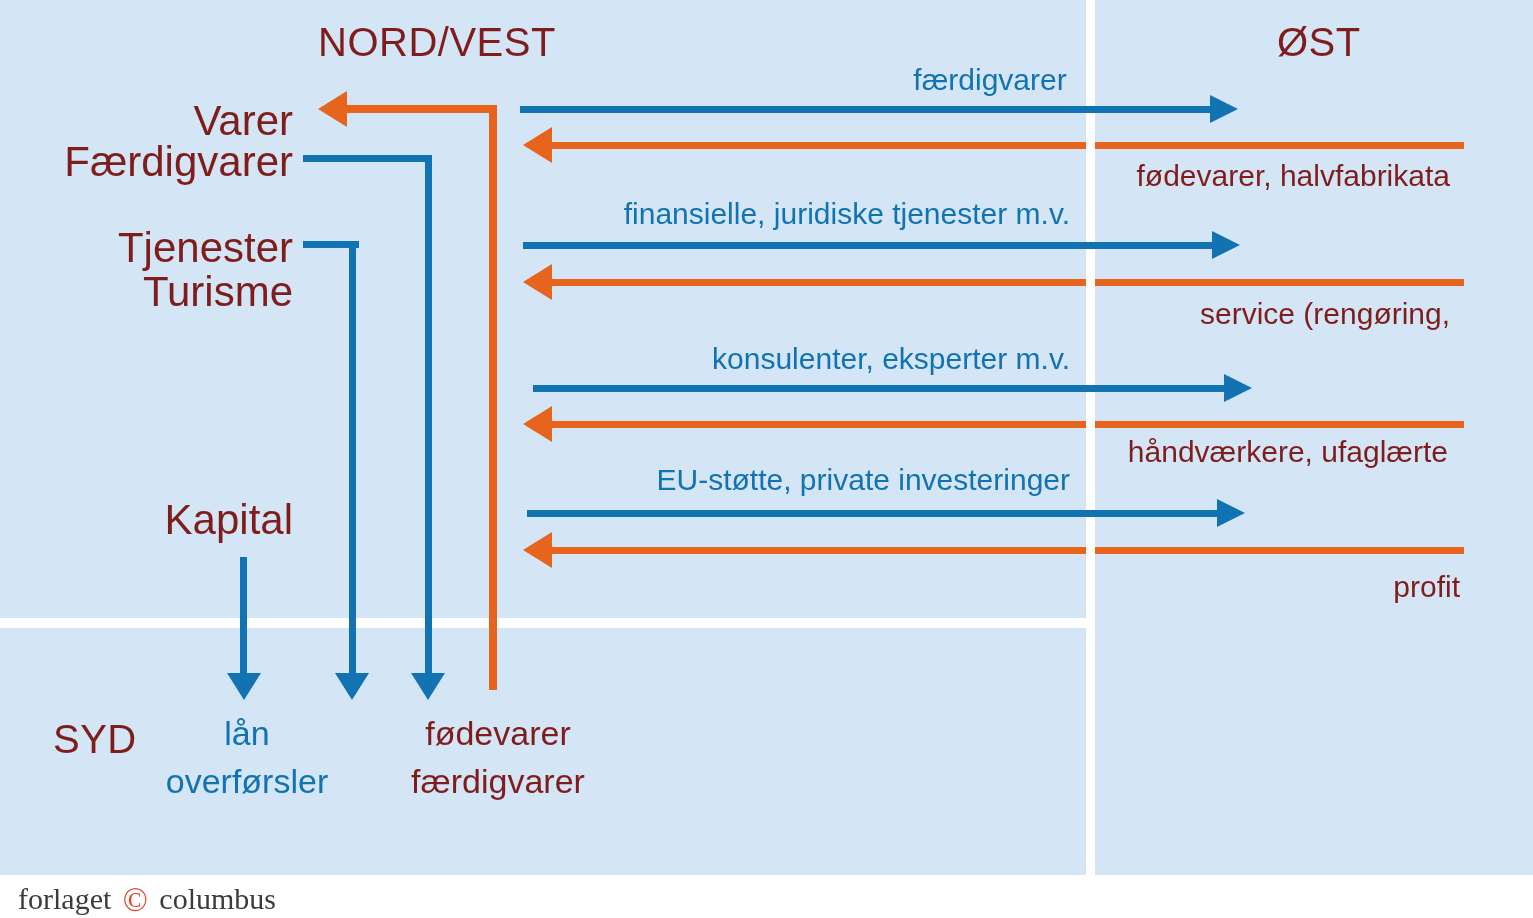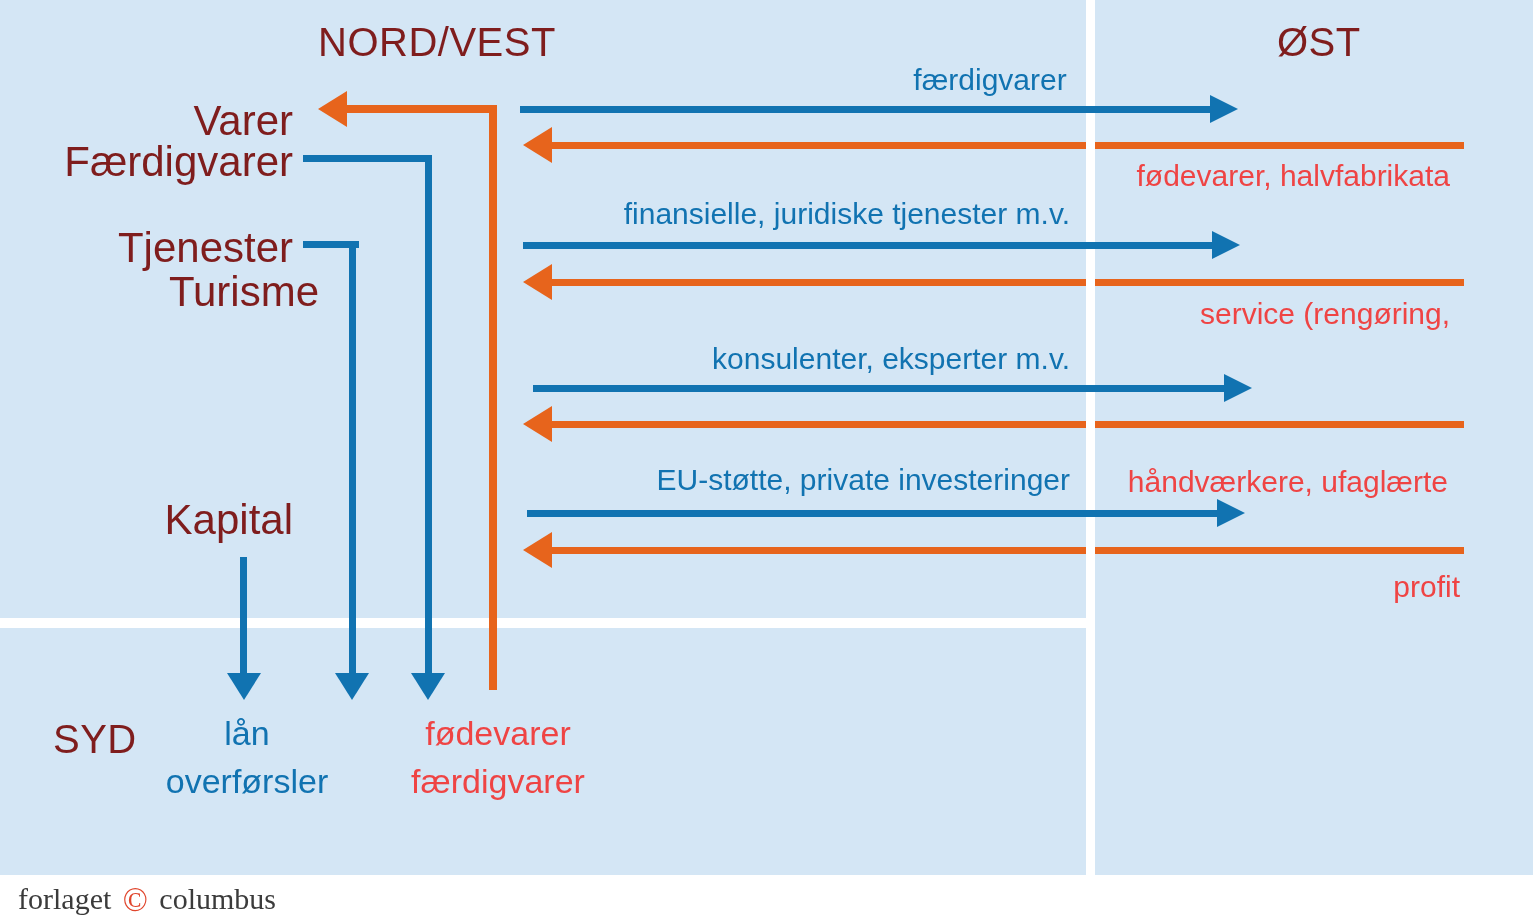--- a/index.html
+++ b/index.html
@@ -31,21 +31,21 @@
 
   
   .head{position:absolute;width:0;height:0;}
   .head-right-blue{border-top:14px solid transparent;border-bottom:14px solid transparent;border-left:28px solid #1173b1;}
   .head-left-orange{border-top:18px solid transparent;border-bottom:18px solid transparent;border-right:29px solid #e7641c;}
   .head-down-blue{border-left:17px solid transparent;border-right:17px solid transparent;border-top:27px solid #1173b1;}
 
   
   .t-black{color:#7f1d1d;}
   .t-blue{color:#1173b1;}
-  .t-orange{color:#ef4444;}
+  .t-orange{color:#7f1d1d;}
   .header{font-size:40px;letter-spacing:0.5px;}
   .leftlabel{font-size:42px;width:293px;text-align:right;left:0;}
   .flowlabel{font-size:30px;}
   .bottomlabel{font-size:34px;text-align:center;width:220px;}
   .right-align{text-align:right;}
   .footer-logo{position:absolute;left:18px;top:882px;font-family:"Liberation Serif", serif;
                font-size:30px;color:#3b3b3b;z-index:4;white-space:nowrap;}
   .footer-logo .copy{color:#e0452c;font-size:33px;vertical-align:-2px;padding:0 4px;}
 </style>
 </head>
@@ -114,31 +114,31 @@
     <div class="head head-down-blue z3" style="left:227px;top:673px;"></div>
   </div>
 
   <div class="lbl header t-black" style="left:318px;top:22px;">NORD/VEST</div>
   <div class="lbl header t-black" style="left:1277px;top:22px;">ØST</div>
   <div class="lbl header t-black" style="left:53px;top:719px;">SYD</div>
 
   <div class="lbl leftlabel t-black" style="top:100px;">Varer</div>
   <div class="lbl leftlabel t-black" style="top:141px;">Færdigvarer</div>
   <div class="lbl leftlabel t-black" style="top:227px;">Tjenester</div>
-  <div class="lbl leftlabel t-black" style="top:271px;margin-left:26px;">Turisme</div>
+  <div class="lbl leftlabel t-black" style="top:271px;">Turisme</div>
   <div class="lbl leftlabel t-black" style="top:499px;">Kapital</div>
 
   <div class="lbl flowlabel t-blue" style="left:840px;top:65px;width:300px;text-align:center;">færdigvarer</div>
   <div class="lbl flowlabel t-blue right-align" style="left:570px;top:199px;width:500px;">finansielle, juridiske tjenester m.v.</div>
   <div class="lbl flowlabel t-blue right-align" style="left:570px;top:344px;width:500px;">konsulenter, eksperter m.v.</div>
   <div class="lbl flowlabel t-blue right-align" style="left:570px;top:465px;width:500px;">EU-støtte, private investeringer</div>
 
   <div class="lbl flowlabel t-orange right-align" style="left:1050px;top:161px;width:400px;">fødevarer, halvfabrikata</div>
   <div class="lbl flowlabel t-orange" style="left:1200px;top:299px;">service (rengøring,</div>
-  <div class="lbl flowlabel t-orange right-align" style="left:1048px;top:437px;width:400px;margin-top:30px;">håndværkere, ufaglærte</div>
+  <div class="lbl flowlabel t-orange right-align" style="left:1048px;top:437px;width:400px;">håndværkere, ufaglærte</div>
   <div class="lbl flowlabel t-orange right-align" style="left:1060px;top:572px;width:400px;">profit</div>
 
   <div class="lbl bottomlabel t-blue" style="left:137px;top:716px;">lån</div>
   <div class="lbl bottomlabel t-blue" style="left:137px;top:764px;">overførsler</div>
   <div class="lbl bottomlabel t-orange" style="left:388px;top:716px;">fødevarer</div>
   <div class="lbl bottomlabel t-orange" style="left:388px;top:764px;">færdigvarer</div>
 
   <div class="footer-logo">
     <span>forlaget</span>
     <span class="copy">©</span>

